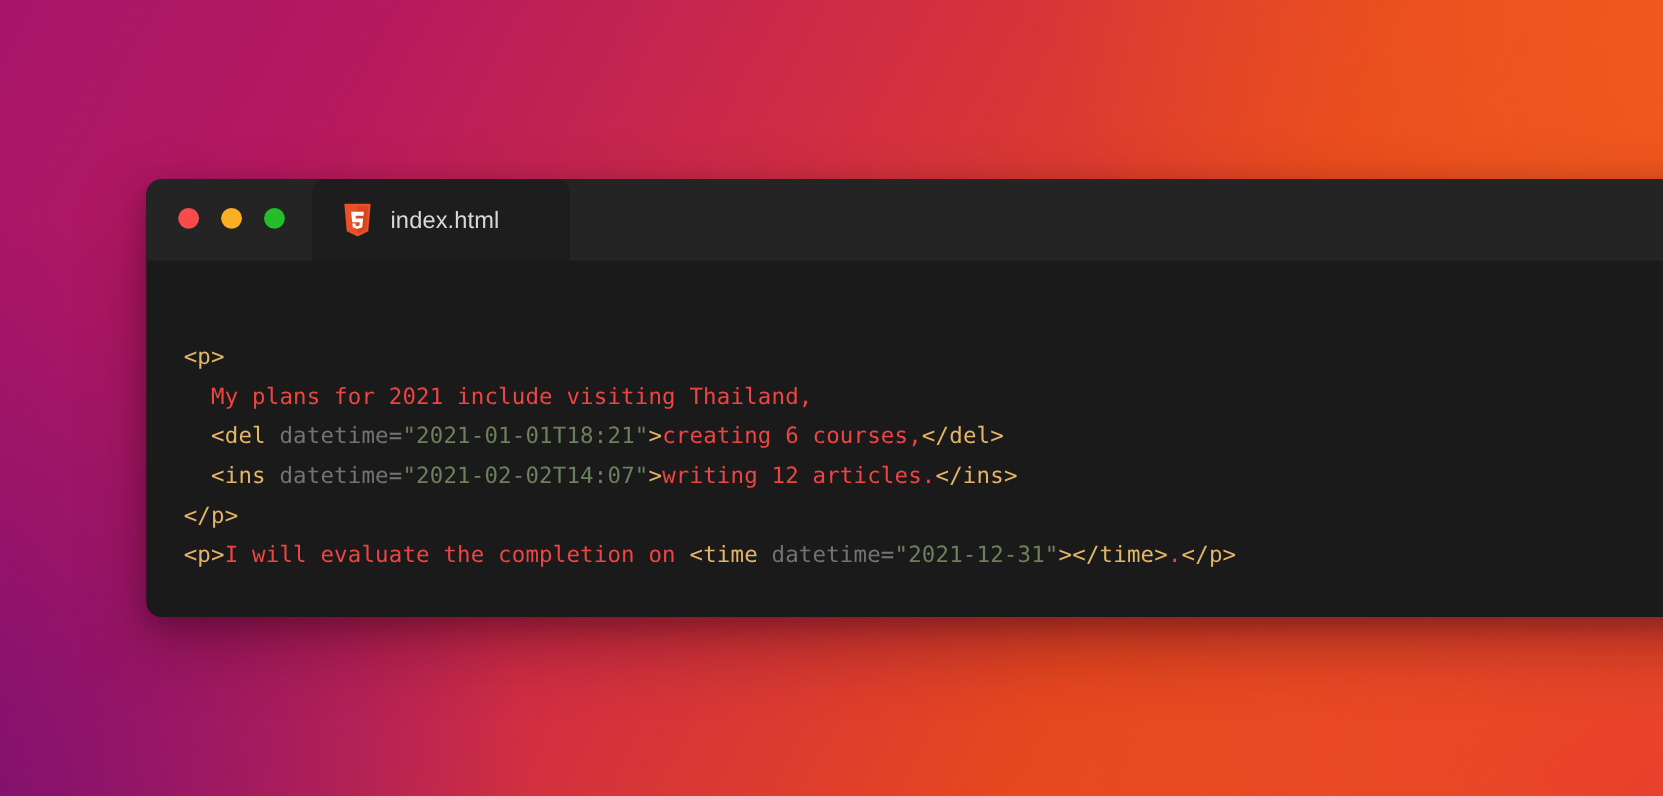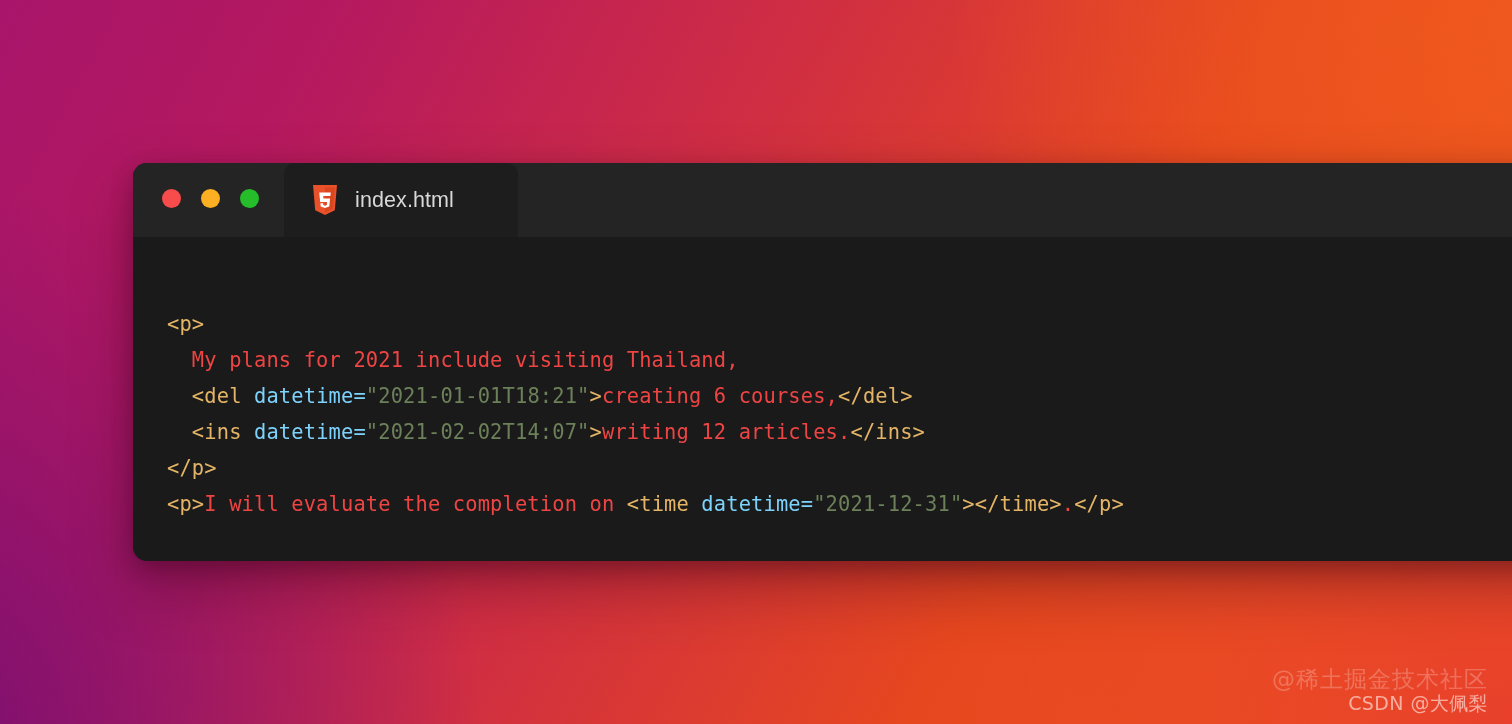--- a/index.html
+++ b/index.html
@@ -71,21 +71,21 @@
   
   #code {
     padding:33px 0 0 34px;
     font-family:"DejaVu Sans Mono","Liberation Mono",monospace;
     font-size:20.4px;
     line-height:36px;
     white-space:pre;
     letter-spacing:0.15px;
   }
   .tag   { color:#e5b567; }
-  .attr  { color:#7dd3fc;text-align:center; }
+  .attr  { color:#737373;text-align:center; }
   .str   { color:#6c8059; }
   .txt   { color:#ef4444; }
 
   
   #watermark {
     position:absolute;
     right:24px; bottom:8px;
     text-align:right;
     pointer-events:none;
     user-select:none;
@@ -133,18 +133,14 @@
       </div>
 
     </div>
 
     <div id="code">
 <div><span class="tag">&lt;p&gt;</span></div><div><span class="txt">  My plans for 2021 include visiting Thailand,</span></div><div><span class="txt">  </span><span class="tag">&lt;del</span><span class="attr"> datetime=</span><span class="str">"2021-01-01T18:21"</span><span class="tag">&gt;</span><span class="txt">creating 6 courses,</span><span class="tag">&lt;/del&gt;</span></div><div><span class="txt">  </span><span class="tag">&lt;ins</span><span class="attr"> datetime=</span><span class="str">"2021-02-02T14:07"</span><span class="tag">&gt;</span><span class="txt">writing 12 articles.</span><span class="tag">&lt;/ins&gt;</span></div><div><span class="tag">&lt;/p&gt;</span></div><div><span class="tag">&lt;p&gt;</span><span class="txt">I will evaluate the completion on </span><span class="tag">&lt;time</span><span class="attr"> datetime=</span><span class="str">"2021-12-31"</span><span class="tag">&gt;</span><span class="tag">&lt;/time&gt;</span><span class="txt">.</span><span class="tag">&lt;/p&gt;</span></div>
     </div>
 
   </div>
 
-  <div id="watermark">
-    <div id="wm-top">@稀土掘金技术社区</div>
-    <div id="wm-bottom">CSDN @大佩梨</div>
-  </div>
 
 </div>
 
 </body></html>

